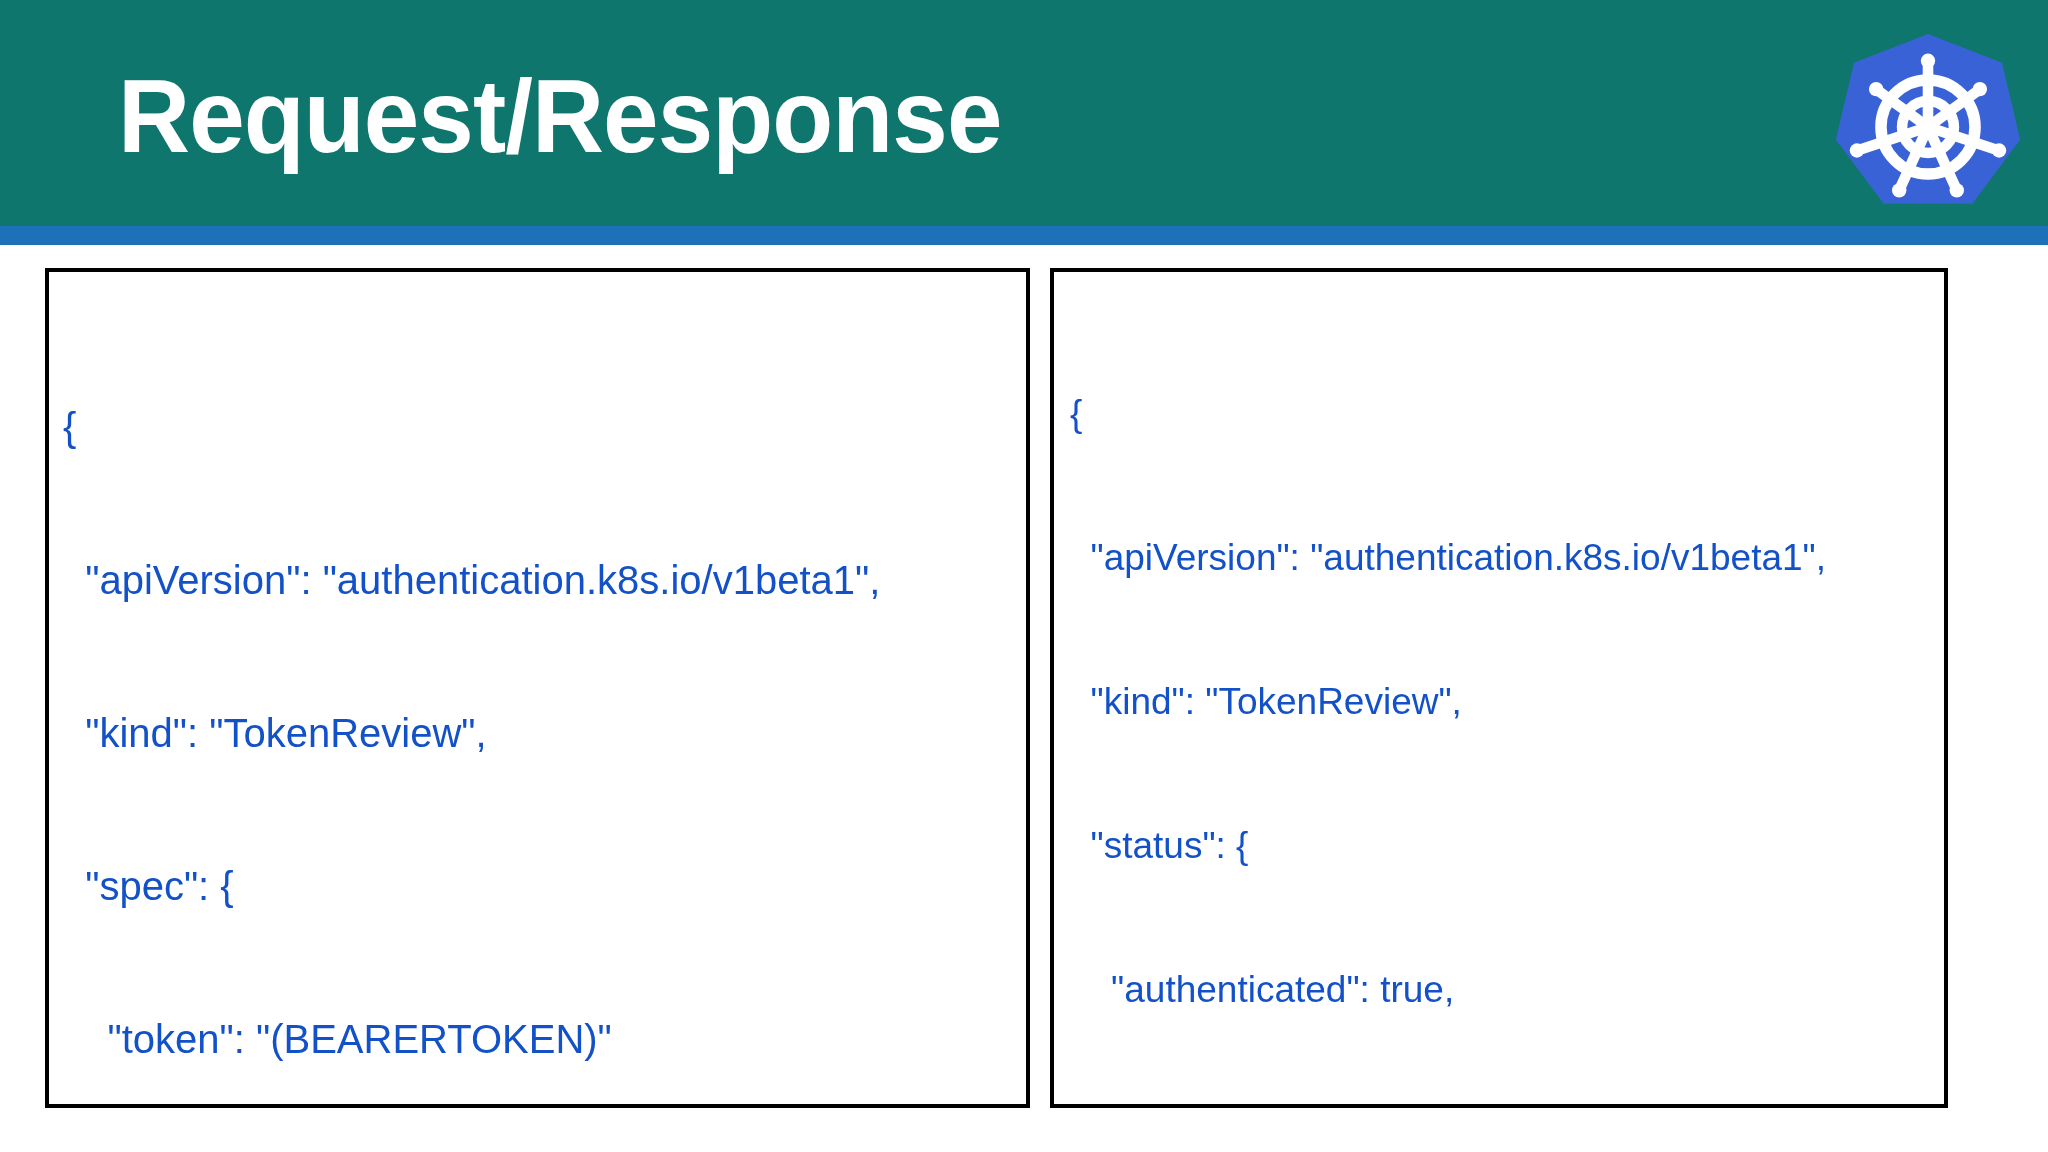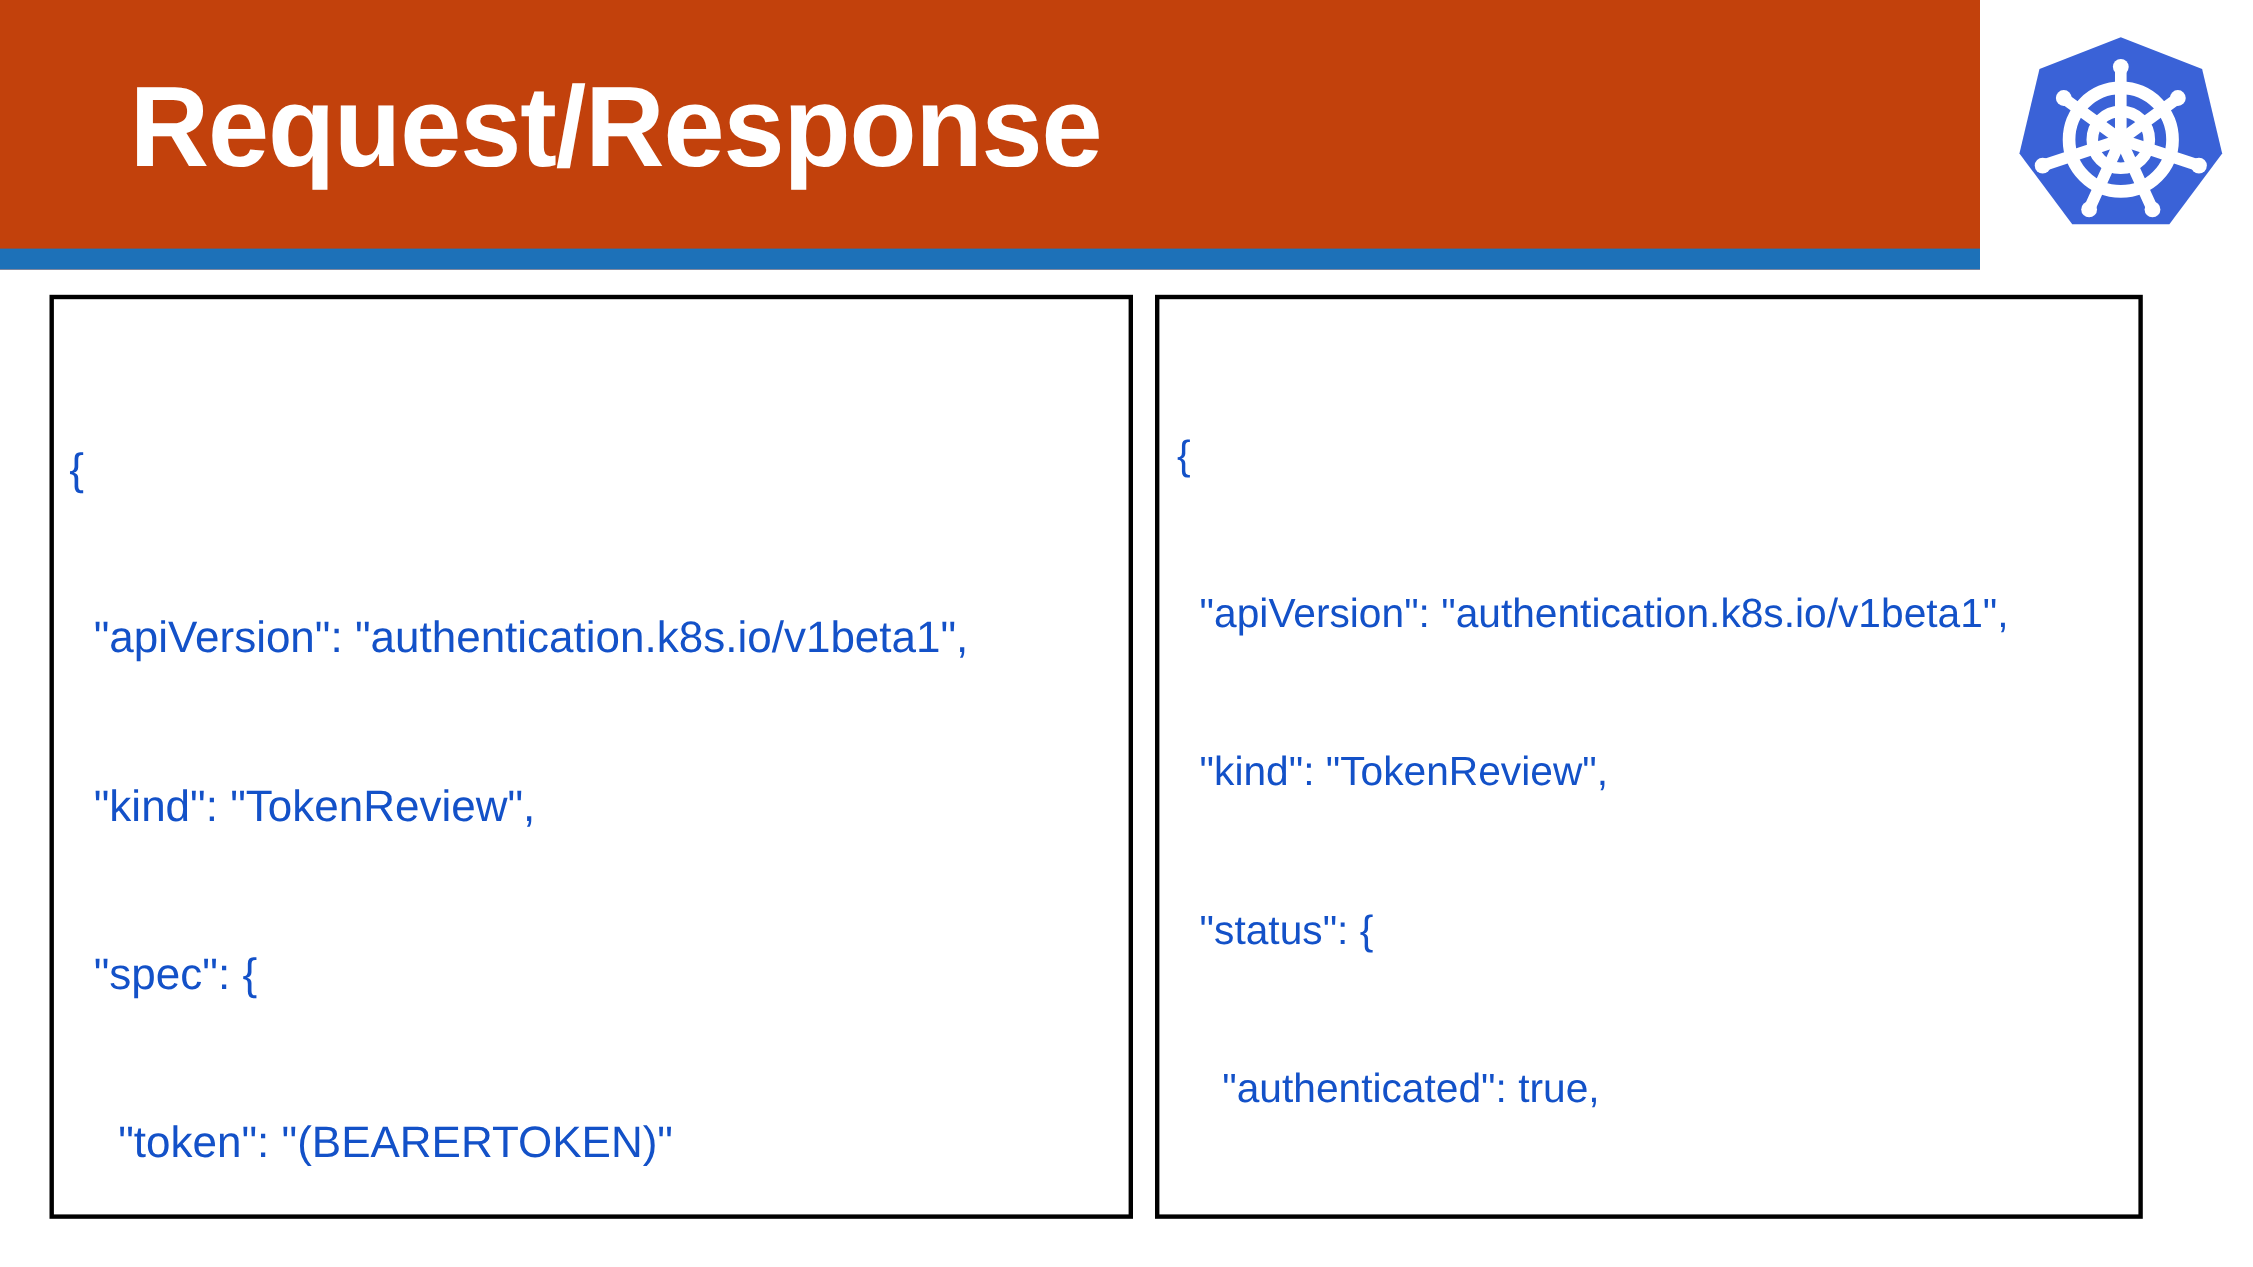--- a/index.html
+++ b/index.html
@@ -14,23 +14,23 @@
     overflow: hidden;
     font-family: "Liberation Sans", sans-serif;
     position: relative;
   }
 
   
   .slide-header {
     position: absolute;
     left: 0;
     top: 0;
-    width: 1800px;
+    width: 2048px;
     height: 245px;
-    background: #c2410c;
+    background: #0f766e;
     box-sizing: border-box;
   }
   .slide-header::after {
     content: "";
     position: absolute;
     left: 0;
     bottom: 0;
     width: 100%;
     height: 19px;
     background: #1d71b8;

